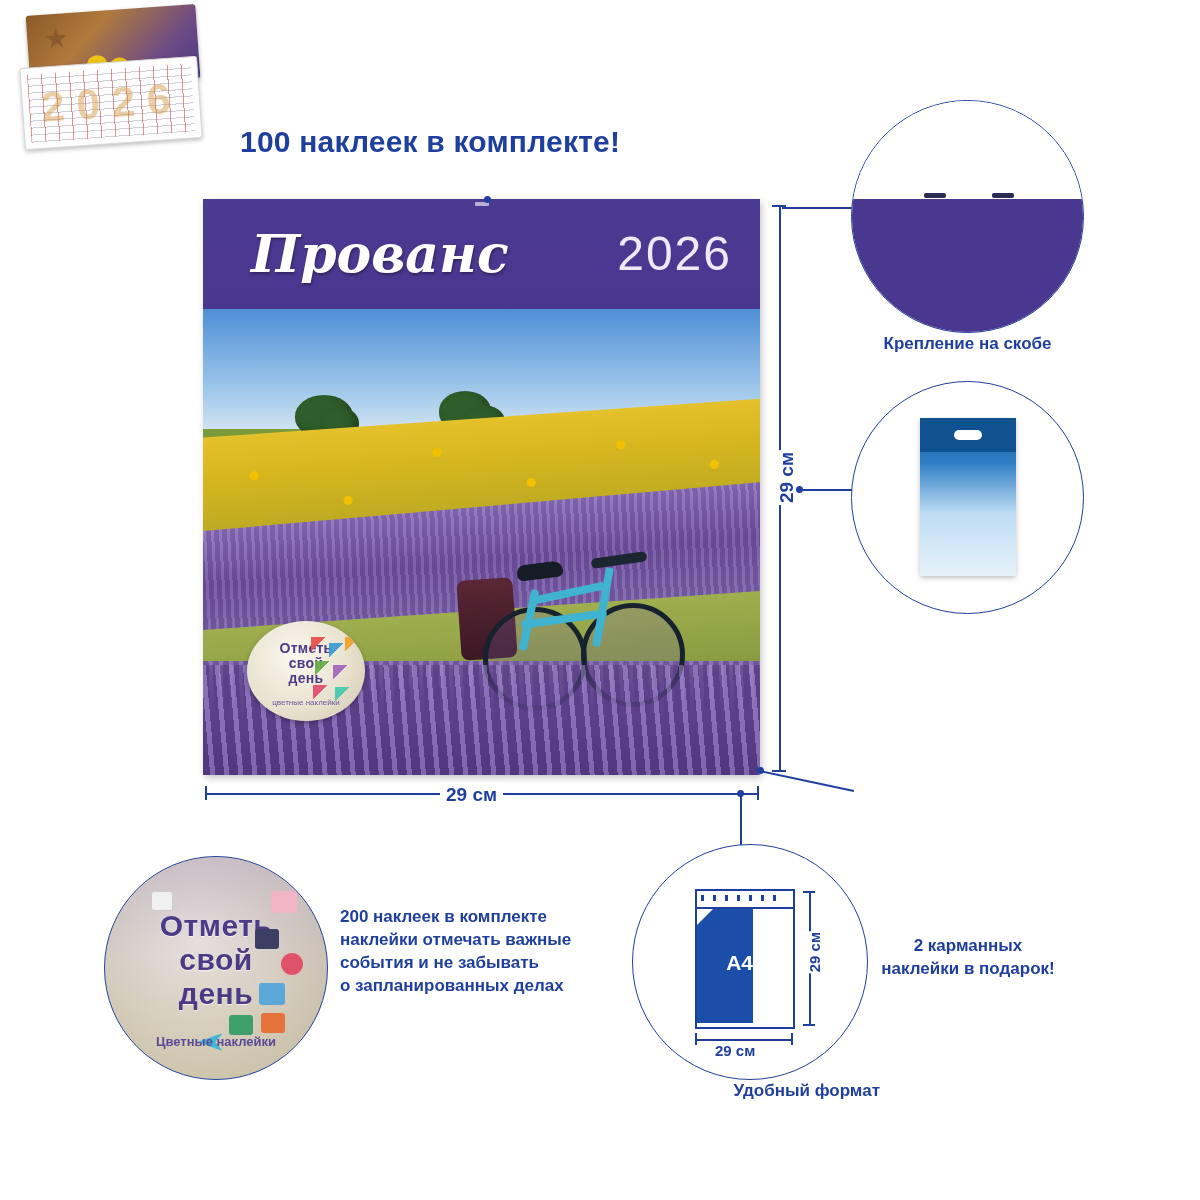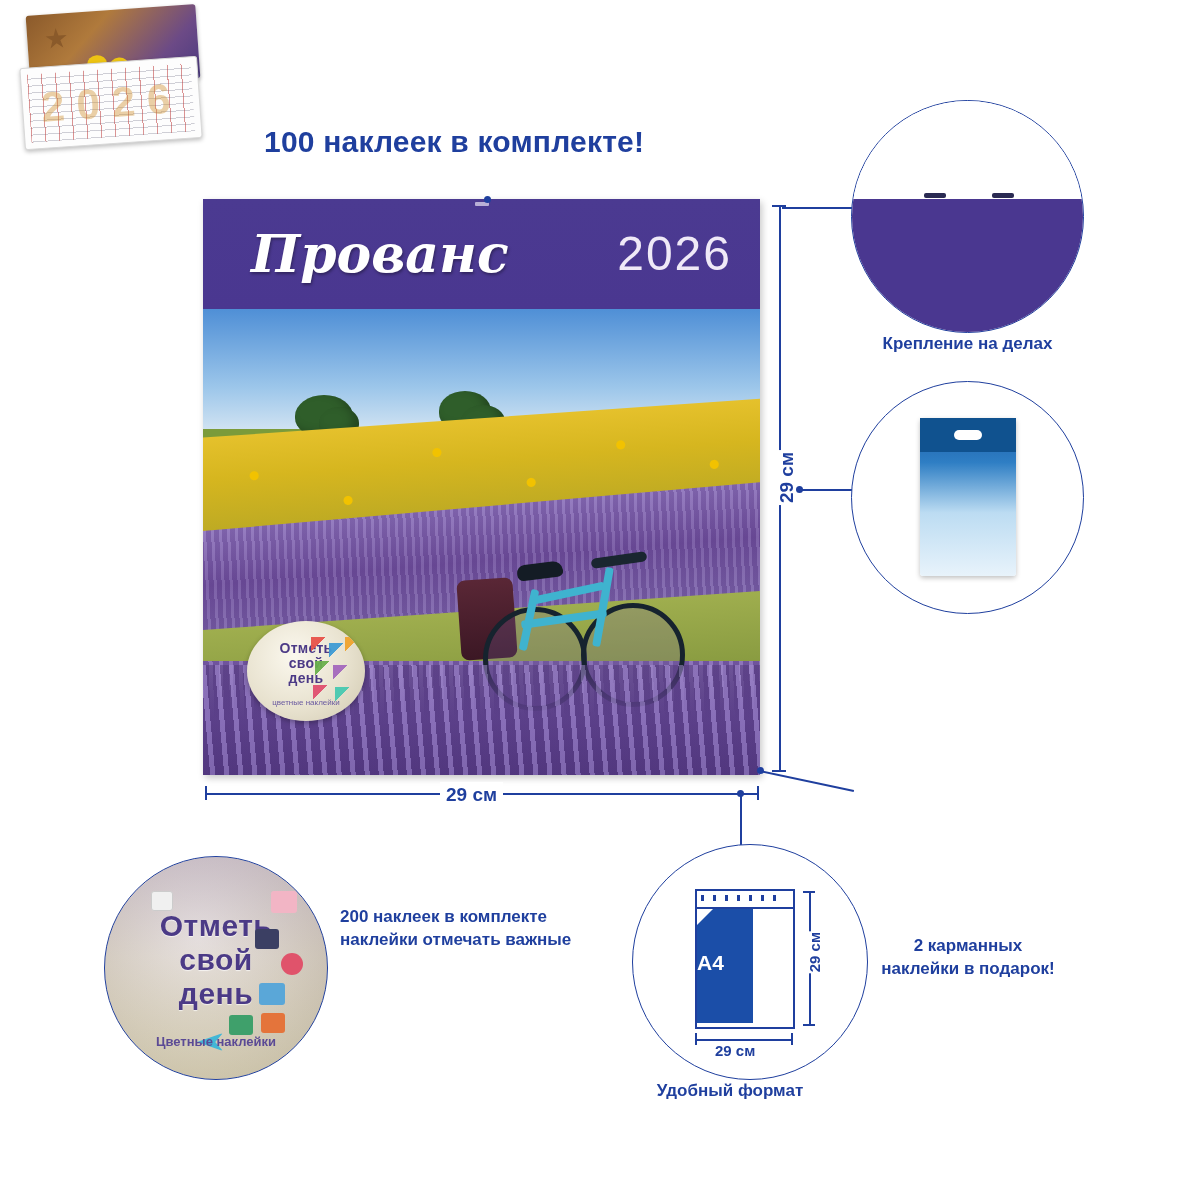--- a/index.html
+++ b/index.html
@@ -24,21 +24,20 @@
   
   .headline {
     position: absolute;
     left: 240px;
     top: 125px;
     font-size: 30px;
     font-weight: bold;
     color: #1f3f9e;
     letter-spacing: 0.2px;
     white-space: nowrap;
-    margin-left: 24px;
   }
 
   
   .calendar {
     position: absolute;
     left: 203px;
     top: 199px;
     width: 557px;
     height: 576px;
     box-shadow: 2px 3px 7px rgba(0,0,0,0.22);
@@ -424,21 +423,21 @@
     background: #1b4ea8;
   }
   .fmt-corner {
     position: absolute; left: 64px; top: 64px;
     width: 0; height: 0;
     border-left: 16px solid #ffffff;
     border-bottom: 16px solid transparent;
   }
   .fmt-a4 {
     position: absolute; left: 64px; top: 106px; width: 56px;
-    text-align: left; font-size: 21px; font-weight: bold; color: #ffffff;
+    text-align: right; font-size: 21px; font-weight: bold; color: #ffffff;
   }
   .fmt-dim-label {
     position: absolute; font-size: 15px; font-weight: bold; color: #1f3f9e; background: #fff; padding: 1px 4px;
   }
 
   
   .conn {
     position: absolute;
     background: #1f3f9e;
   }
@@ -525,21 +524,21 @@
   <div class="conn" style="left:740px; top:793px; width:1.5px; height:52px;"></div>
   <div class="dot" style="left:737px; top:790px;"></div>
   <div class="dot" style="left:484px; top:196px;"></div>
 
   <div class="callout" id="callout-staple">
     <div class="top-white"></div>
     <div class="st a"></div>
     <div class="st b"></div>
     <div class="bottom-purple"></div>
   </div>
-  <div class="callout-caption" style="left:830px; top:333px; width:275px;">Крепление на делах</div>
+  <div class="callout-caption" style="left:830px; top:333px; width:275px;">Крепление на скобе</div>
 
   <div class="callout" id="callout-pack">
     <div class="pack-bag">
       <div class="pack-head">
         <div class="euro-slot"></div>
       </div>
     </div>
   </div>
 
   <div id="callout-pocket">
@@ -572,35 +571,37 @@
     <div class="deco d4"></div>
     <div class="deco d5"></div>
     <div class="deco d6"></div>
     <div class="deco d7"></div>
     <div class="deco d8"></div>
     <div class="sticker-sub">Цветные наклейки</div>
   </div>
   <div class="caption-block" style="left:340px; top:905px; width:300px;">
     <div>200 наклеек в комплекте</div>
     <div>наклейки отмечать важные</div>
+    <div>события и не забывать</div>
+    <div>о запланированных делах</div>
   </div>
 
   <div class="callout" id="callout-format">
     <div class="fmt-top"></div>
     <div class="fmt-dots"></div>
     <div class="fmt-sheet"></div>
     <div class="fmt-block"></div>
     <div class="fmt-corner"></div>
     <div class="fmt-a4">A4</div>
 
     <div class="dim-line v-dim" style="left:176px; top:46px; height:134px;"></div>
     <div class="tick" style="left:170px; top:46px; width:12px; height:1.5px;"></div>
     <div class="tick" style="left:170px; top:179px; width:12px; height:1.5px;"></div>
     <div class="fmt-dim-label" style="left:169px; top:86px; writing-mode: vertical-rl; transform: rotate(180deg);">29 см</div>
 
     <div class="dim-line h-dim" style="left:62px; top:194px; width:98px;"></div>
     <div class="tick" style="left:62px; top:188px; width:1.5px; height:12px;"></div>
     <div class="tick" style="left:158px; top:188px; width:1.5px; height:12px;"></div>
     <div class="fmt-dim-label" style="left:78px; top:196px;">29 см</div>
   </div>
-  <div class="callout-caption" style="left:600px; top:1080px; width:260px;">Удобный формат</div>
+  <div class="callout-caption" style="left:620px; top:1080px; width:260px;text-align:right;">Удобный формат</div>
 
 </div>
 
 </body></html>

